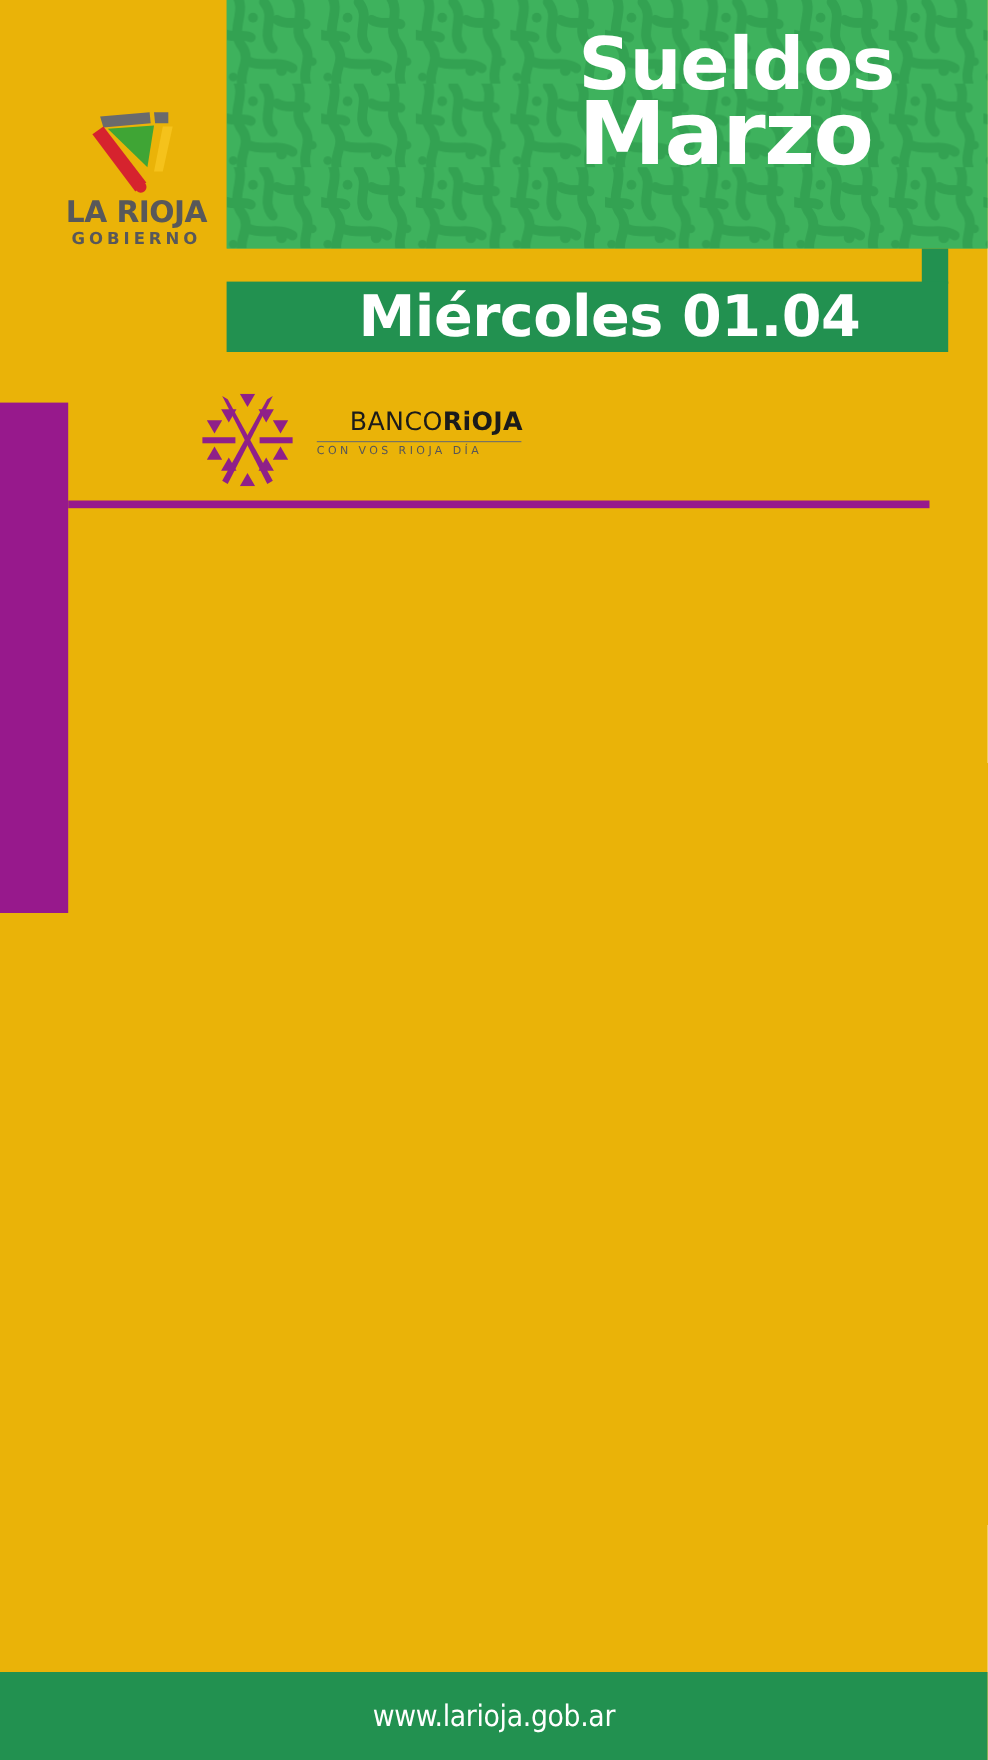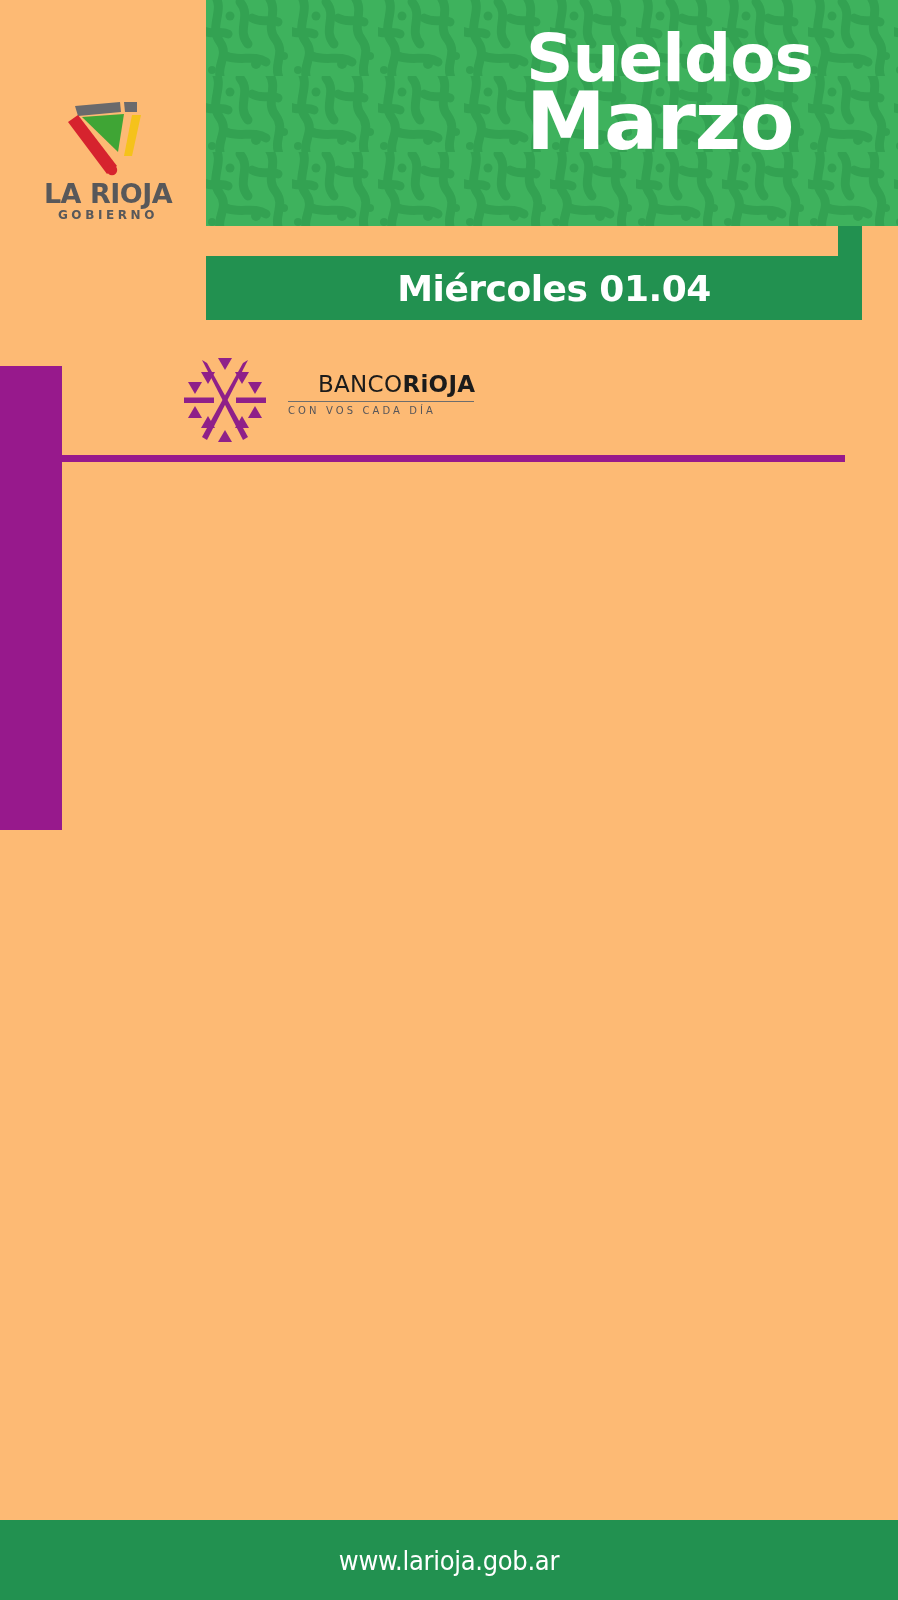--- a/index.html
+++ b/index.html
@@ -8,21 +8,21 @@
     padding: 0;
     background: #ffffff;
   }
   body {
     font-family: "Liberation Sans", sans-serif;
   }
   .poster {
     position: relative;
     width: 898px;
     height: 1600px;
-    background: #fdba74;
+    background: #eab308;
     overflow: hidden;
     text-decoration: underline;
   }
 
   
   .header-green {
     position: absolute;
     left: 206px;
     top: 0;
     width: 692px;
@@ -82,32 +82,32 @@
   .date-text {
     position: absolute;
     left: 0;
     top: 0;
     width: 100%;
     height: 64px;
     display: flex;
     align-items: center;
     justify-content: center;
     color: #ffffff;
-    font-size: 36px;
+    font-size: 52px;
     font-weight: bold;
     font-family: "DejaVu Sans", sans-serif;
     letter-spacing: -0.5px;
     padding-left: 40px;
     box-sizing: border-box;
   }
 
   
   .gov-logo {
     position: absolute;
-    left: 28px;
+    left: 44px;
     top: 100px;
     width: 160px;
     height: 122px;
   }
   .gov-logo .mark {
     position: absolute;
     left: 30px;
     top: 0;
     width: 96px;
     height: 80px;
@@ -125,21 +125,21 @@
     font-weight: bold;
     font-size: 27px;
     color: #58585a;
     letter-spacing: -0.5px;
     line-height: 1;
   }
   .gov-logo .wm-sub {
     display: block;
     font-family: "DejaVu Sans", sans-serif;
     font-weight: bold;
-    font-size: 12px;
+    font-size: 15px;
     color: #58585a;
     letter-spacing: 3.6px;
     line-height: 1.45;
   }
 
   
   .purple-bar {
     position: absolute;
     left: 0;
     top: 366px;
@@ -340,21 +340,21 @@
 
         <polygon points="6,24 20,24 13,36"></polygon>
         <polygon points="66,24 80,24 73,36"></polygon>
         <polygon points="6,60 20,60 13,48"></polygon>
         <polygon points="66,60 80,60 73,48"></polygon>
       </g>
     </svg>
     <div class="bank-words">
       <span class="bw-main"><span class="b-light">BANCO</span><span class="b-bold">RiOJA</span></span>
       <span class="bw-divider"></span>
-      <span class="bw-sub">CON VOS CADA DÍA</span>
+      <span class="bw-sub">CON VOS RIOJA DÍA</span>
     </div>
   </div>
 
 
   <div class="footer">
     <div class="footer-url">www.larioja.gob.ar</div>
   </div>
 
 </div>
 

